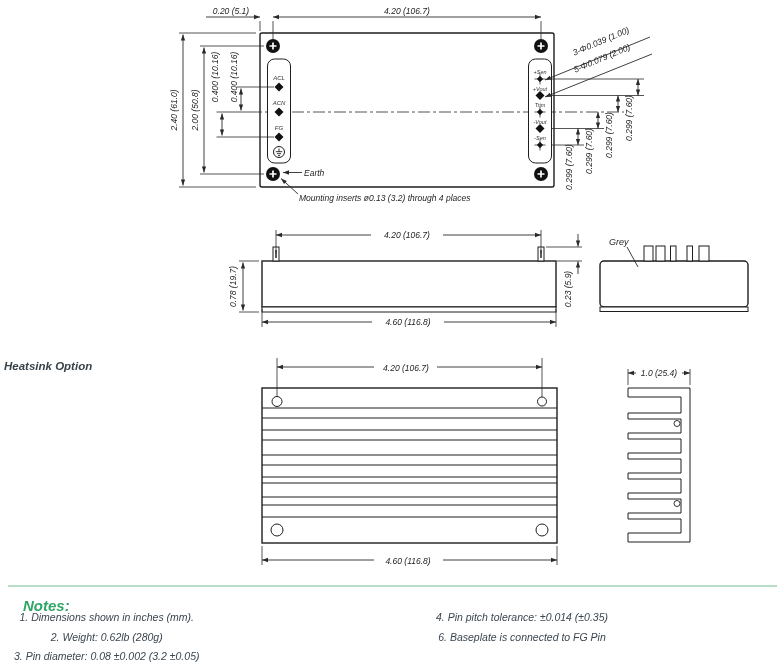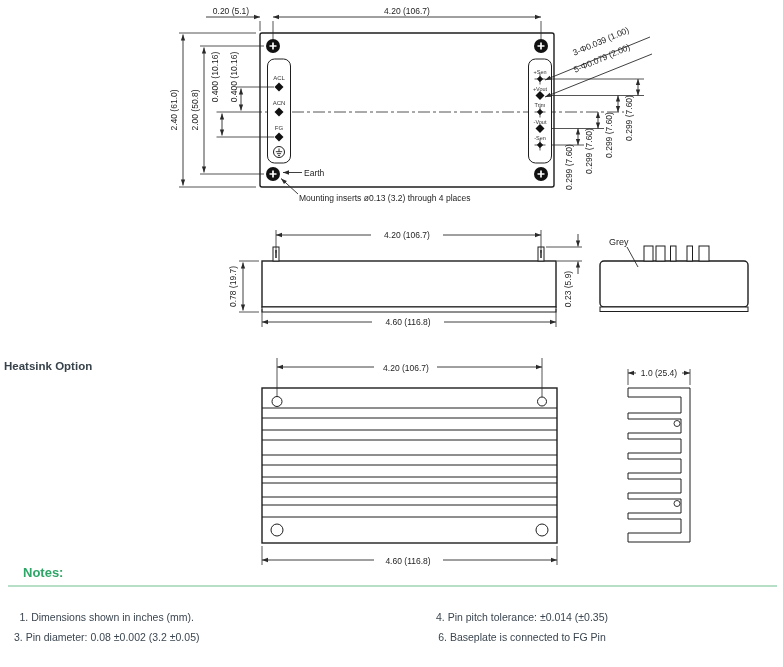--- a/index.html
+++ b/index.html
@@ -1,36 +1,36 @@
 <!DOCTYPE html>
 <html><head>
 <meta charset="utf-8">
 <style>
   html,body{margin:0;padding:0;background:#fff;}
   #stage{position:relative;width:783px;height:667px;background:#fff;overflow:hidden;
-         font-family:"Liberation Sans",sans-serif;}
+         font-family:"Liberation Sans",sans-serif;font-style:italic;}
   svg{position:absolute;left:0;top:0;}
   .body{fill:#fff;stroke:#1e1e1e;stroke-width:1.4;}
   .conn{fill:#fff;stroke:#1e1e1e;stroke-width:1;}
   .ln{stroke:#1e1e1e;stroke-width:1;fill:none;}
   .dim{stroke:#2a2a2a;stroke-width:0.9;fill:none;}
   .ext{stroke:#2a2a2a;stroke-width:0.8;fill:none;}
   .cl{stroke:#2a2a2a;stroke-width:0.8;fill:none;stroke-dasharray:12 3 3 3;}
   text.d{font-size:8.5px;fill:#1e1e1e;}
   text.pl{font-size:6px;fill:#333;}
   text.pr{font-size:5.5px;fill:#333;}
   text.note{font-size:8.5px;fill:#1e1e1e;}
   text.grey{font-size:9px;fill:#1e1e1e;}
   text.hs{font-size:11.5px;font-weight:bold;fill:#37424a;}
   .pinBig{fill:#111;stroke:none;}
   .pinSm{fill:#111;stroke:#111;stroke-width:0.8;}
   .screw{fill:#111;stroke:none;}
   .screwX{stroke:#fff;stroke-width:1.7;fill:none;}
   #notes-divider{position:absolute;left:8px;top:585px;width:769px;height:2px;background:#b7dfc8;}
-  #notes-title{position:absolute;left:23px;top:565px;font-size:13px;font-weight:bold;color:#2fa567;}
+  #notes-title{position:absolute;left:23px;top:597px;font-size:15px;font-weight:bold;color:#2fa567;}
   .notes-col{position:absolute;top:608px;font-size:10.5px;color:#3b4650;line-height:19.5px;white-space:nowrap;text-align:center;}
   #notes-left{left:14px;}
   #notes-right{left:436px;}
 </style>
 </head>
 <body>
 
 <div id="stage">
 
 <svg width="783" height="582" viewBox="0 0 783 582">
@@ -273,20 +273,21 @@
         <text class="d" x="659" y="376" text-anchor="middle" font-size="8">1.0 (25.4)</text>
       </g>
     </g>
   </g>
 </svg>
 
 <div id="notes-divider"></div>
 <div id="notes-title">Notes:</div>
 <div id="notes-left" class="notes-col">
   <div>1. Dimensions shown in inches (mm).</div>
+  <div>2. Weight: 0.62lb (280g)</div>
   <div>3. Pin diameter: 0.08 ±0.002 (3.2 ±0.05)</div>
 </div>
 <div id="notes-right" class="notes-col">
   <div>4. Pin pitch tolerance: ±0.014 (±0.35)</div>
   <div>6. Baseplate is connected to FG Pin</div>
 </div>
 
 </div>
 
 </body></html>

